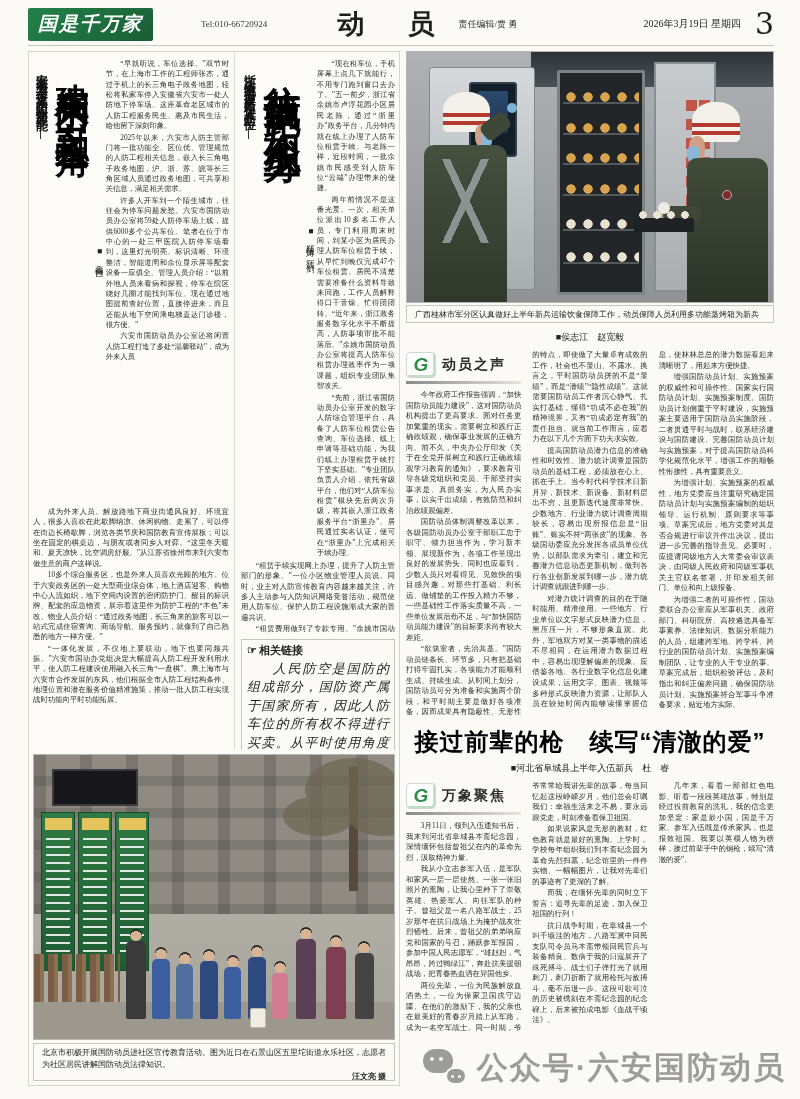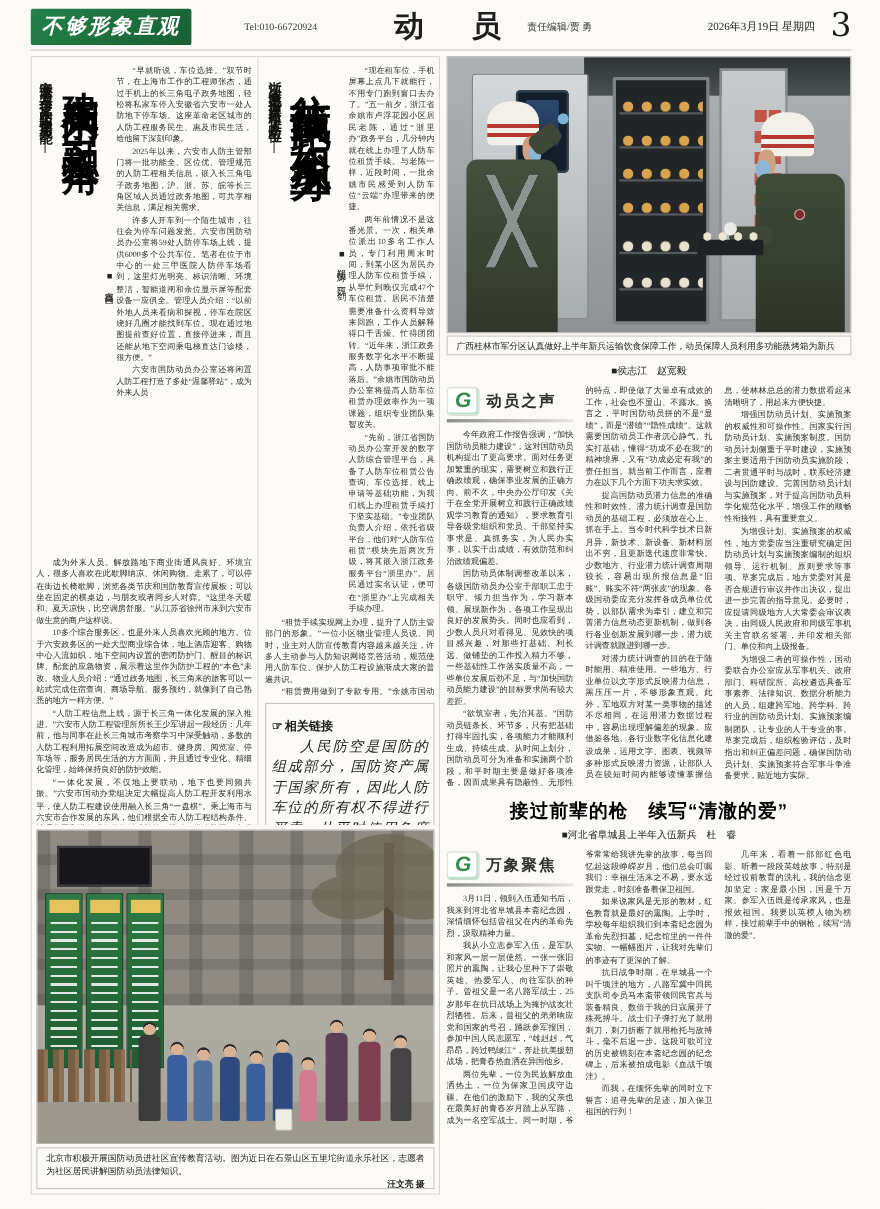--- a/index.html
+++ b/index.html
@@ -41,21 +41,21 @@
 .byline-v { writing-mode:vertical-rl; font-size:8.5px; color:#222; margin-top:190px; letter-spacing:2px; }
 .art-yuyao .byline-v { margin-top:170px; }
 
 .lead-col { flex:1; min-width:0; font-size:7.3px; line-height:1.42; text-align:justify; overflow:hidden; padding-top:3px; color:#2c2c2c; }
 .lead-col p, .wide-body p, .cols p, .rel-body p { text-indent:2em; margin-bottom:1px; }
 
 .wide-body { font-size:7.4px; line-height:1.4; text-align:justify; overflow:hidden; color:#2c2c2c; }
 .art-anhui .wide-body { height:244px; margin-top:3px; }
 .art-yuyao .wide-body { height:72px; margin-top:3px; }
 
-.related-box { border:1px solid #c8c5bf; margin-top:6px; padding:13px 5px; height:112px; overflow:hidden; background:#fbfaf6; }
+.related-box { border:1px solid #c8c5bf; margin-top:6px; padding:3px 5px; height:112px; overflow:hidden; background:#fbfaf6; }
 .rel-title { font-size:11px; font-weight:bold; font-family:"Liberation Sans", sans-serif; margin-bottom:2px; }
 .rel-marker { margin-right:2px; }
 .rel-body { font-size:13px; line-height:1.42; text-align:justify;font-style:italic; }
 
 
 .photo-frame { border:1px solid #b9b6b0; overflow:hidden; position:relative; }
 .cap { border:1px solid #c9c6c0; background:#fbfaf7; padding:3px 8px; font-size:8px; line-height:1.5; color:#222; }
 .cap .credit { display:block; text-align:right; font-weight:bold; }
 
 
@@ -129,21 +129,21 @@
 .pr .tray::before { content:""; position:absolute; top:-7px; left:4%; width:92%; height:8px;
   background-image:radial-gradient(circle 4px at 7px 4px, #ece4d3 88%, transparent);
   background-repeat:repeat-x; background-size:14px 8px; }
 .pr .badge-red { position:absolute; width:10px; height:10px; border-radius:50%; background:#7a2c2c; border:1px solid #caa; }
 .block-right .cap { margin-top:2px; height:18px; overflow:hidden; }
 
 
 .art-voice { margin-top:8px; }
 .big-head { text-align:center; font-family:"Liberation Sans", sans-serif; font-weight:900; color:#000; }
 .art-voice .big-head { font-size:25px; letter-spacing:1px; }
-.art-focus .big-head { font-size:17px; letter-spacing:1px;text-align:center; }
+.art-focus .big-head { font-size:24px; letter-spacing:1px;text-align:center; }
 .center-byline { text-align:center; font-size:9px; margin-top:4px; color:#222; }
 .cols { column-count:3; column-gap:11px; column-fill:auto; overflow:hidden;
   font-size:7.4px; line-height:1.42; text-align:justify; margin-top:6px; color:#2c2c2c; }
 .art-voice .cols { height:368px; }
 .art-focus .cols { height:262px; }
 .badge { break-inside:avoid; margin:2px 0 6px; }
 .badge-row { display:flex; align-items:center; gap:6px; }
 .g-logo { width:30px; height:26px; background:#fff; border:1px solid #cfd8cf; border-radius:4px;
   color:#2e8b4a; font-family:"Liberation Sans", sans-serif; font-weight:900; font-style:italic; font-size:19px;
   display:flex; align-items:center; justify-content:center;
@@ -164,21 +164,21 @@
   background:#8c8c8c; border:2px solid #fbfaf6; }
 .wc-icon .b2::before { content:""; position:absolute; left:4px; top:6px; width:3px; height:3px; border-radius:50%;
   background:#fbfaf6; box-shadow:7px 0 0 #fbfaf6; }
 </style>
 </head>
 <body>
 
 <div class="page">
 
   <div class="masthead">
-    <span class="logo">不够形象直观</span>
+    <span class="logo">国是千万家</span>
     <span class="mh-tel">Tel:010-66720924</span>
     <span class="mh-title">动　员</span>
     <span class="mh-editor">责任编辑/贾 勇</span>
     <span class="mh-date">2026年3月19日 星期四</span>
     <span class="mh-page">3</span>
   </div>
 
   <div class="content">
 
     <div class="block-left">
@@ -194,21 +194,20 @@
             <div class="lead-col">
               <p>“早就听说，车位选择。”双节时节，在上海市工作的工程师张杰，通过手机上的长三角电子政务地图，轻松将私家车停入安徽省六安市一处人防地下停车场。这座革命老区城市的人防工程服务民生、惠及市民生活，给他留下深刻印象。</p>
               <p>2025年以来，六安市人防主管部门将一批功能全、区位优、管理规范的人防工程相关信息，嵌入长三角电子政务地图，沪、浙、苏、皖等长三角区域人员通过政务地图，可共享相关信息，满足相关需求。</p>
               <p>许多人开车到一个陌生城市，往往会为停车问题发愁。六安市国防动员办公室将59处人防停车场上线，提供6000多个公共车位。笔者在位于市中心的一处三甲医院人防停车场看到，这里灯光明亮、标识清晰、环境整洁，智能道闸和余位显示屏等配套设备一应俱全。管理人员介绍：“以前外地人员来看病和探视，停车在院区绕好几圈才能找到车位。现在通过地图提前查好位置，直接停进来，而且还能从地下空间乘电梯直达门诊楼，很方便。”</p>
               <p>六安市国防动员办公室还将闲置人防工程打造了多处“温馨驿站”，成为外来人员</p>
             </div>
           </div>
           <div class="wide-body">
             <p>成为外来人员。解放路地下商业街通风良好、环境宜人，很多人喜欢在此歇脚纳凉、休闲购物。走累了，可以停在街边长椅歇脚，浏览各类节庆和国防教育宣传展板；可以坐在固定的棋桌边，与朋友或者同乡人对弈。“这里冬天暖和、夏天凉快，比空调房舒服。”从江苏省徐州市来到六安市做生意的商户这样说。</p>
             <p>10多个综合服务区，也是外来人员喜欢光顾的地方。位于六安政务区的一处大型商业综合体，地上酒店迎客、购物中心人流如织，地下空间内设置的密闭防护门、醒目的标识牌、配套的应急物资，展示着这里作为防护工程的“本色”未改。物业人员介绍：“通过政务地图，长三角来的旅客可以一站式完成住宿查询、商场导航、服务预约，就像到了自己熟悉的地方一样方便。”</p>
-            <p>“人防工程信息上线，源于长三角一体化发展的深入推进。”六安市人防工程管理所所长王少军讲起一段经历：几年前，他与同事在赴长三角城市考察学习中深受触动，多数的人防工程利用拓展空间改造成为超市、健身房、阅览室、停车场等，服务居民生活的方方面面，并且通过专业化、精细化管理，始终保持良好的防护效能。</p>
             <p>“一体化发展，不仅地上要联动，地下也要同频共振。”六安市国动办党组决定大幅提高人防工程开发利用水平，使人防工程建设使用融入长三角“一盘棋”。乘上海市与六安市合作发展的东风，他们根据全市人防工程结构条件、地理位置和潜在服务价值精准施策，推动一批人防工程实现战时功能向平时功能拓展。</p>
 
           </div>
         </div>
 
         <div class="art-yuyao">
           <div class="art-top">
             <div class="kicker-v">浙江省余姚市方便居民租赁人防车位——</div>
             <div class="headline-v">
               <span>往昔线下跑</span><span class="seg2">如今线上办</span>
@@ -343,21 +342,28 @@
             <div class="badge-row">
               <div class="g-logo">G</div>
               <div class="badge-label">万象聚焦</div>
             </div>
             <div class="badge-bar"></div>
           </div>
           <p>3月11日，领到入伍通知书后，我来到河北省阜城县本斋纪念园，深情缅怀包括曾祖父在内的革命先烈，汲取精神力量。</p>
           <p>我从小立志参军入伍，是军队和家风一层一层使然。一张一张旧照片的熏陶，让我心里种下了崇敬英雄、热爱军人、向往军队的种子。曾祖父是一名八路军战士，25岁那年在抗日战场上为掩护战友壮烈牺牲。后来，曾祖父的弟弟响应党和国家的号召，踊跃参军报国，参加中国人民志愿军，“雄赳赳，气昂昂，跨过鸭绿江”，奔赴抗美援朝战场，把青春热血洒在异国他乡。</p>
           <p>两位先辈，一位为民族解放血洒热土，一位为保家卫国戍守边疆。在他们的激励下，我的父亲也在最美好的青春岁月踏上从军路，成为一名空军战士。同一时期，爷爷常常给我讲先辈的故事，每当回忆起这段峥嵘岁月，他们总会叮嘱我们：幸福生活来之不易，要永远跟党走，时刻准备着保卫祖国。</p>
           <p>如果说家风是无形的教材，红色教育就是最好的熏陶。上学时，学校每年组织我们到本斋纪念园为革命先烈扫墓，纪念馆里的一件件实物、一幅幅图片，让我对先辈们的事迹有了更深的了解。</p>
+          <p>而我，在缅怀先辈的同时立下誓言：追寻先辈的足迹，加入保卫祖国的行列！</p>
           <p>抗日战争时期，在阜城县一个叫千顷洼的地方，八路军冀中回民支队司令员马本斋带领回民官兵与装备精良、数倍于我的日寇展开了殊死搏斗。战士们子弹打光了就用刺刀，刺刀折断了就用枪托与敌搏斗，毫不后退一步。这段可歌可泣的历史被镌刻在本斋纪念园的纪念碑上，后来被拍成电影《血战千顷洼》。</p>
-          <p>而我，在缅怀先辈的同时立下誓言：追寻先辈的足迹，加入保卫祖国的行列！</p>
           <p>几年来，看着一部部红色电影、听着一段段英雄故事，特别是经过役前教育的洗礼，我的信念更加坚定：家是最小国，国是千万家。参军入伍既是传承家风，也是报效祖国。我要以英模人物为榜样，接过前辈手中的钢枪，续写“清澈的爱”。</p>
         </div>
       </div>
     </div>
   </div>
 
+  <div class="watermark">
+    <div class="wc-icon">
+        <div class="b1"></div>
+        <div class="b2"></div>
+      </div>
+    <span>公众号·六安国防动员</span>
+  </div>
 </div>
 
 </body></html>

